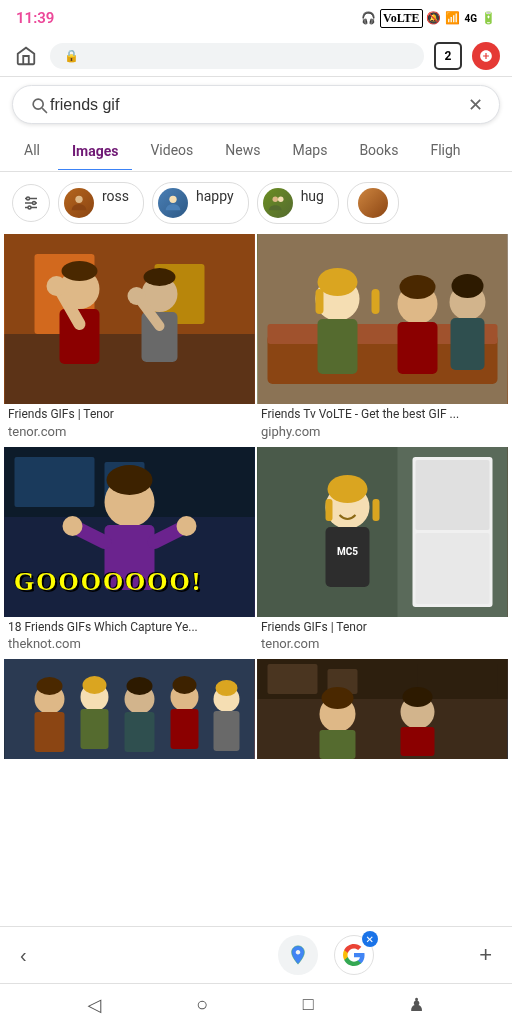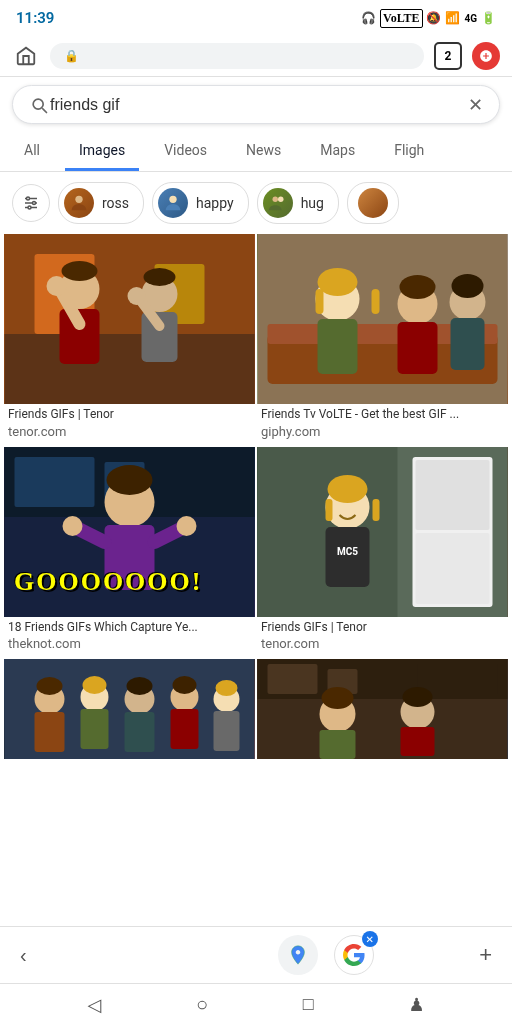--- a/index.html
+++ b/index.html
@@ -17,21 +17,21 @@
       display: flex;
       justify-content: space-between;
       align-items: center;
       padding: 6px 16px;
       background: #fff;
       height: 36px;
     }
     .status-time {
       font-size: 15px;
       font-weight: 600;
-      color: #0369a1;
+      color: #ec4899;
     }
     .status-icons {
       display: flex;
       align-items: center;
       gap: 4px;
       font-size: 12px;
       color: #000;
     }
 
     
@@ -108,36 +108,36 @@
       color: #333;
       background: transparent;
     }
 
     
     .search-tabs {
       display: flex;
       align-items: center;
       padding: 0 10px;
       border-bottom: 1px solid #e0e0e0;
-      gap: 11px;
+      gap: 4px;
       overflow-x: auto;
     }
     .search-tabs::-webkit-scrollbar { display: none; }
     .tab-item {
       padding: 10px 14px;
       font-size: 14px;
       color: #666;
       white-space: nowrap;
       cursor: pointer;
       border-bottom: 3px solid transparent;
     }
     .tab-item.active {
-      color: #0f172a;
-      font-weight: 400;
-      border-bottom: 3px solid #3b82f6;
+      color: #701a75;
+      font-weight: 700;
+      border-bottom: 1px solid #3b82f6;
     }
 
     
     .filter-chips {
       display: flex;
       align-items: center;
       gap: 8px;
       padding: 10px 12px;
       overflow-x: auto;
     }
@@ -148,21 +148,20 @@
       border: 1px solid #ddd;
       border-radius: 50%;
       display: flex;
       align-items: center;
       justify-content: center;
       background: #fff;
       flex-shrink: 0;
     }
     .filter-chip {
       display: flex;
-      align-items: center;
       gap: 8px;
       padding: 5px 14px 5px 5px;
       border: 1px solid #ddd;
       border-radius: 20px;
       background: #fff;
       white-space: nowrap;
       flex-shrink: 0;
     }
     .chip-avatar {
       width: 30px;
@@ -348,20 +347,21 @@
   <input class="search-input" type="text" value="friends gif" readonly="" style="">
   <span style="font-size:18px;color:#666;cursor:pointer;">✕</span>
 </div>
 
 <div class="search-tabs">
   <div class="tab-item">All</div>
   <div class="tab-item active">Images</div>
   <div class="tab-item">Videos</div>
   <div class="tab-item">News</div>
   <div class="tab-item">Maps</div>
+  <div class="tab-item">Books</div>
   <div class="tab-item">Fligh</div>
 </div>
 
 <div class="filter-chips">
   <div class="filter-icon-btn">
     <svg width="18" height="18" viewBox="0 0 24 24" fill="none" stroke="#555" stroke-width="2">
       <line x1="4" y1="6" x2="20" y2="6"></line>
       <line x1="4" y1="12" x2="20" y2="12"></line>
       <line x1="4" y1="18" x2="20" y2="18"></line>
       <circle cx="8" cy="6" r="2" fill="white" stroke="#555"></circle>

